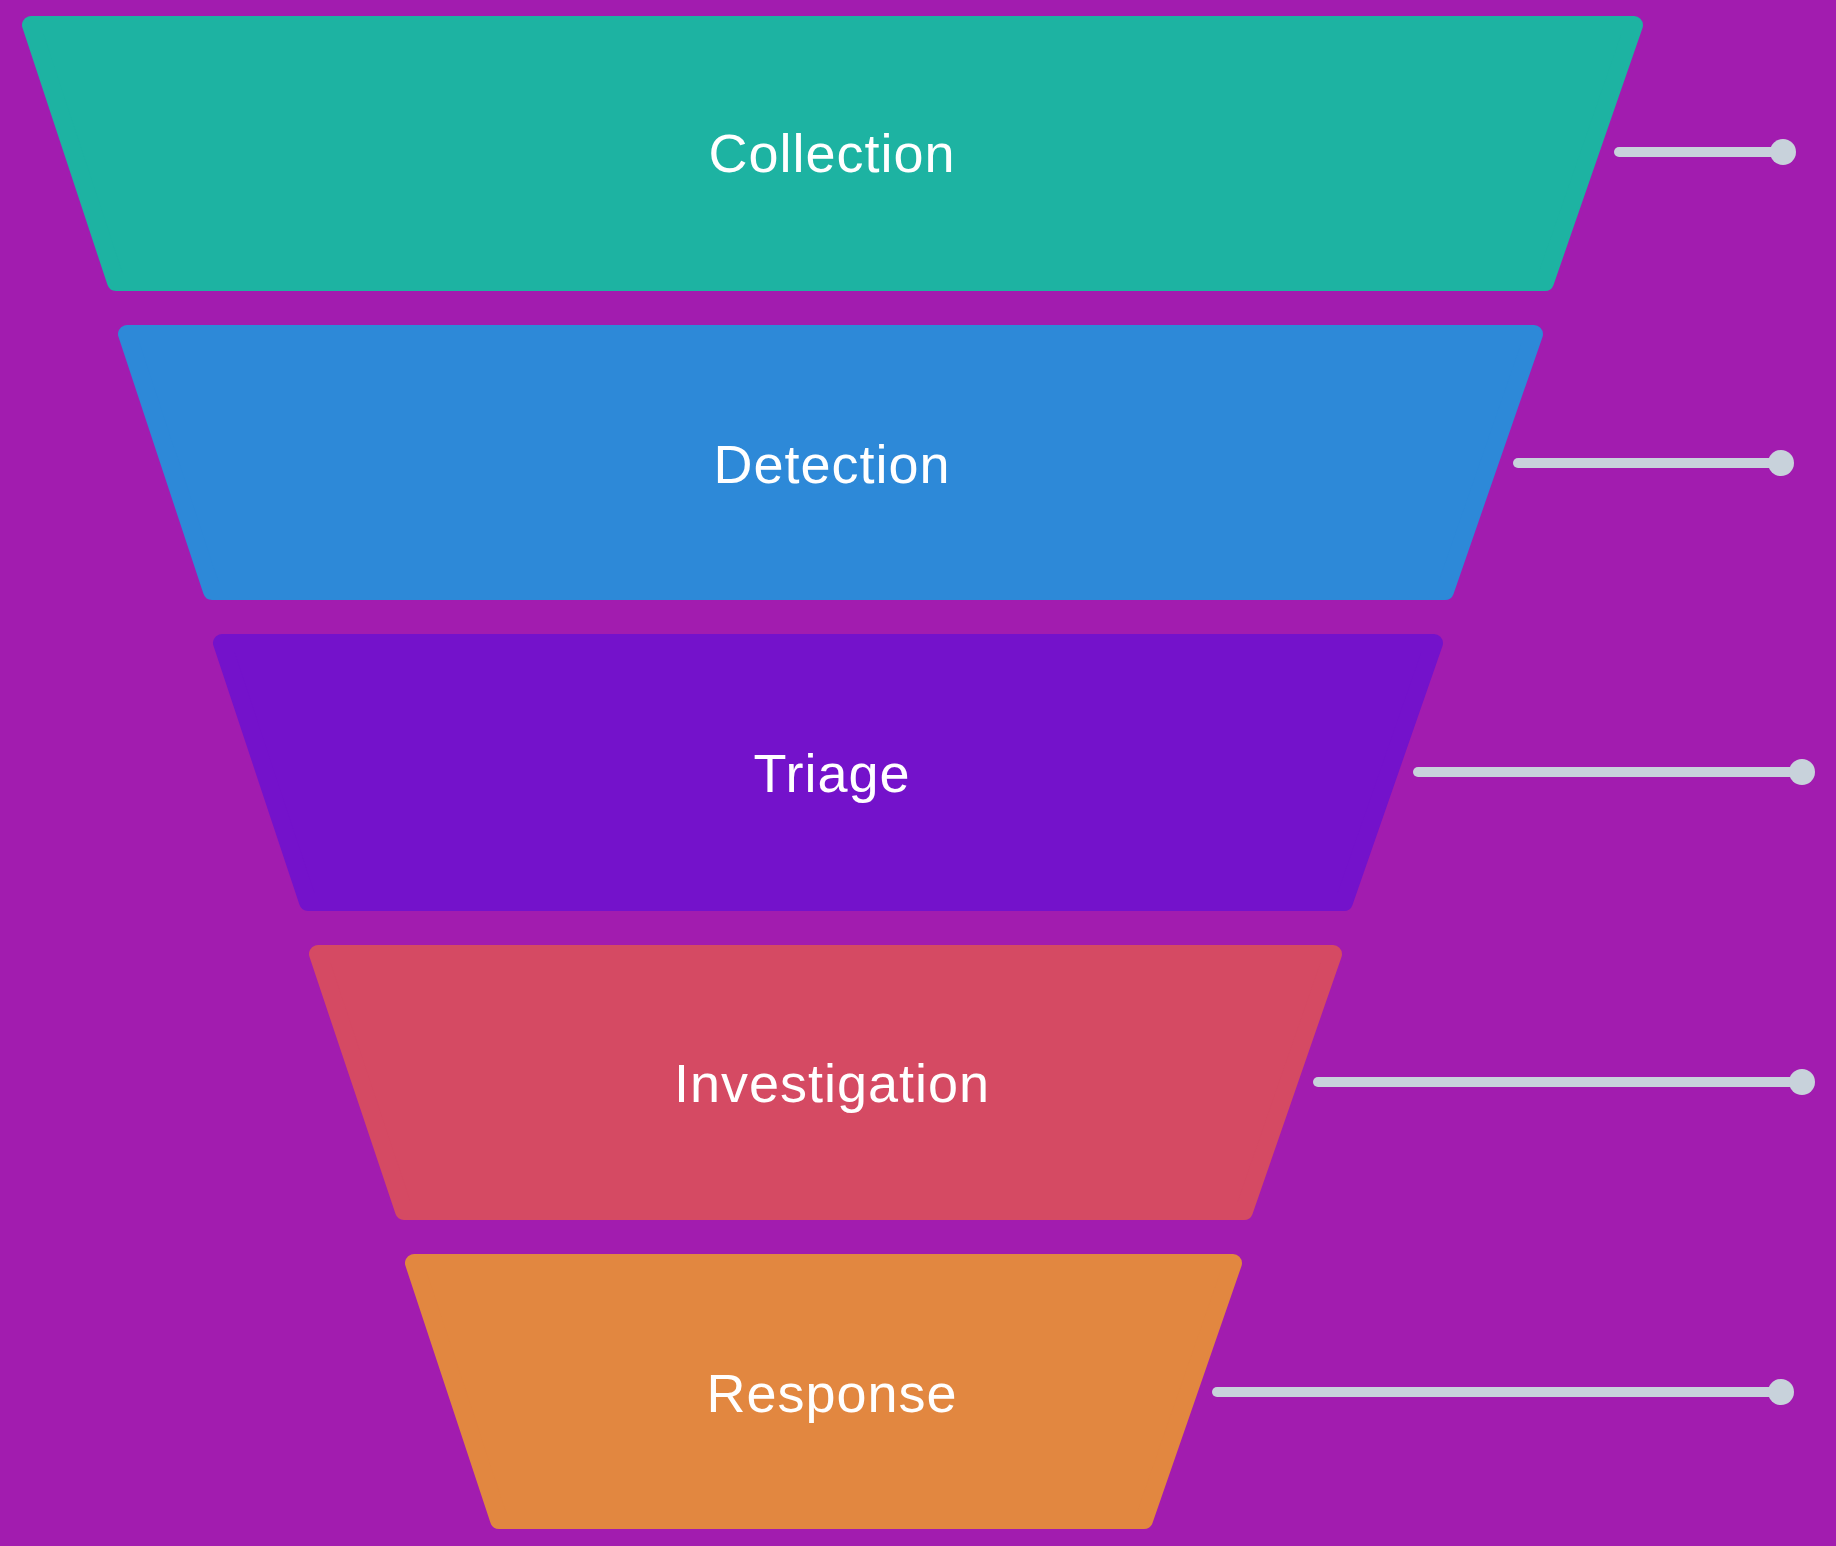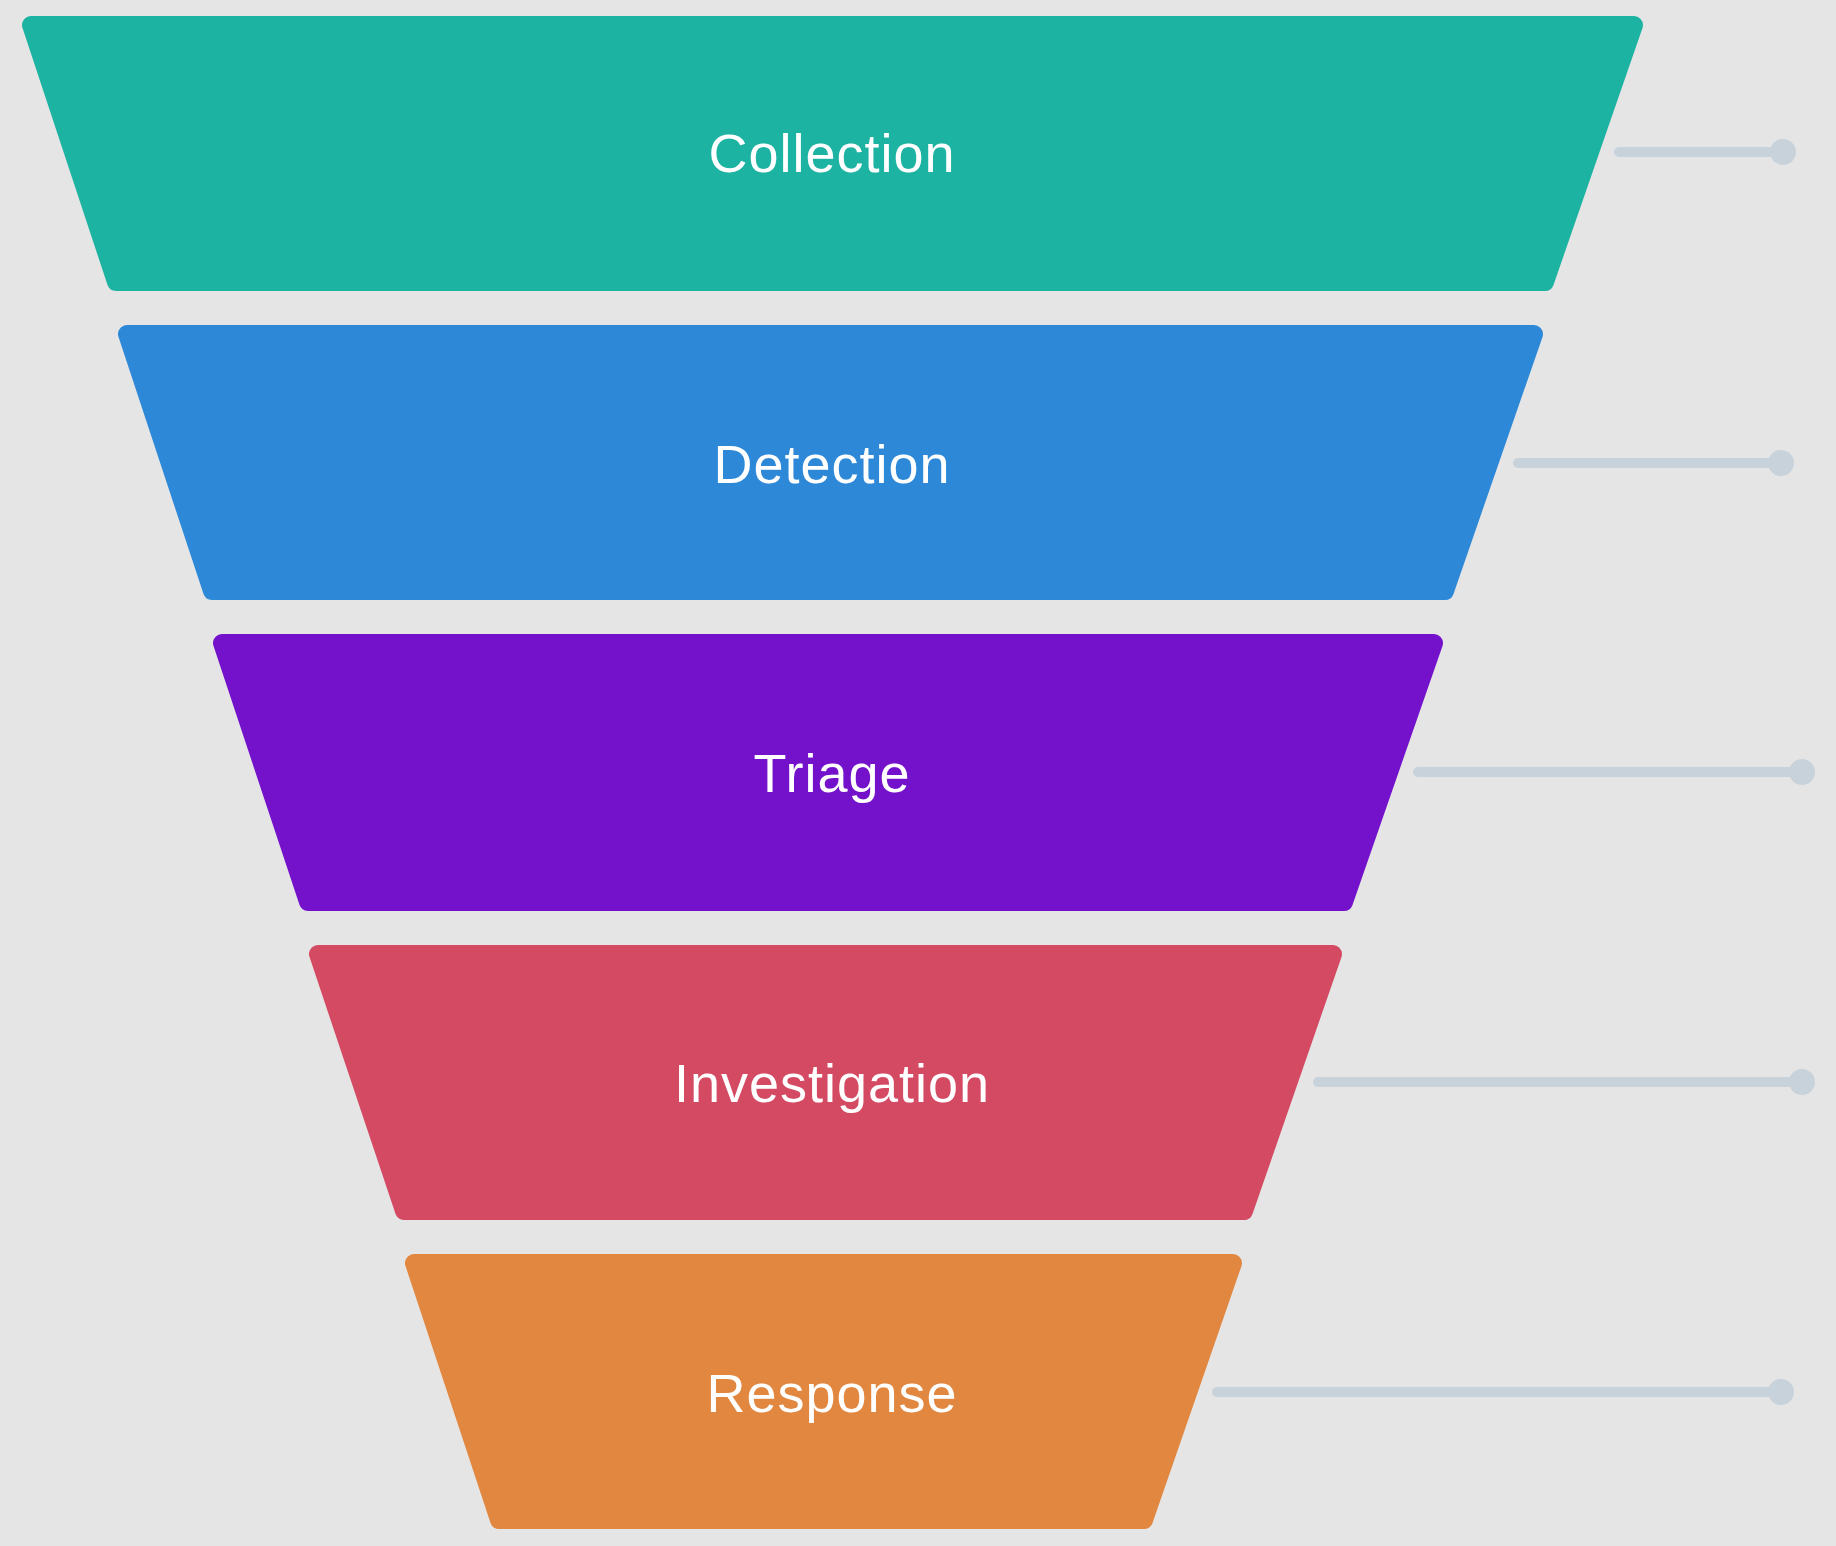--- a/index.html
+++ b/index.html
@@ -8,21 +8,21 @@
     background: #000000;
     width: 1836px;
     height: 1546px;
     overflow: hidden;
     font-family: "Liberation Sans", sans-serif;
   }
   .canvas {
     position: relative;
     width: 1836px;
     height: 1546px;
-    background: #e5e5e5;
+    background: #a21caf;
   }
   svg { display: block; }
   .stage-shape {
     stroke-width: 18;
     stroke-linejoin: round;
   }
   .connector-line {
     stroke-width: 10;
     stroke-linecap: round;
   }

